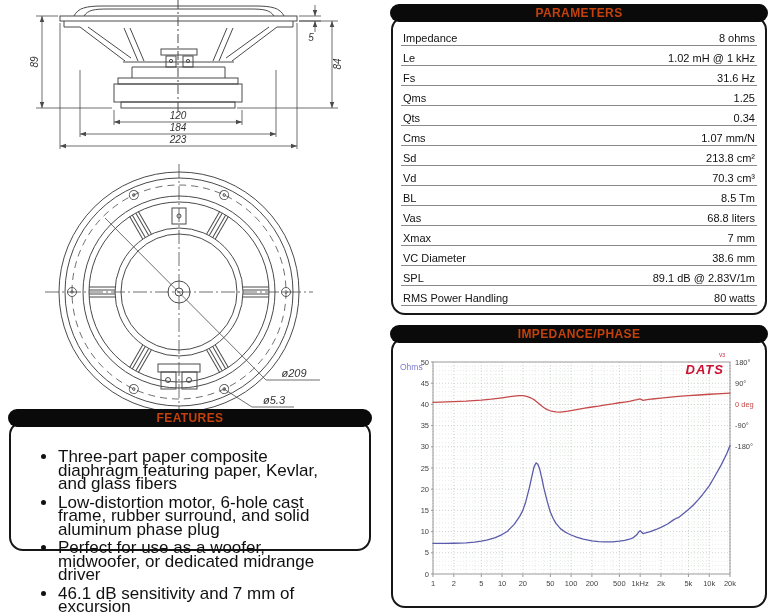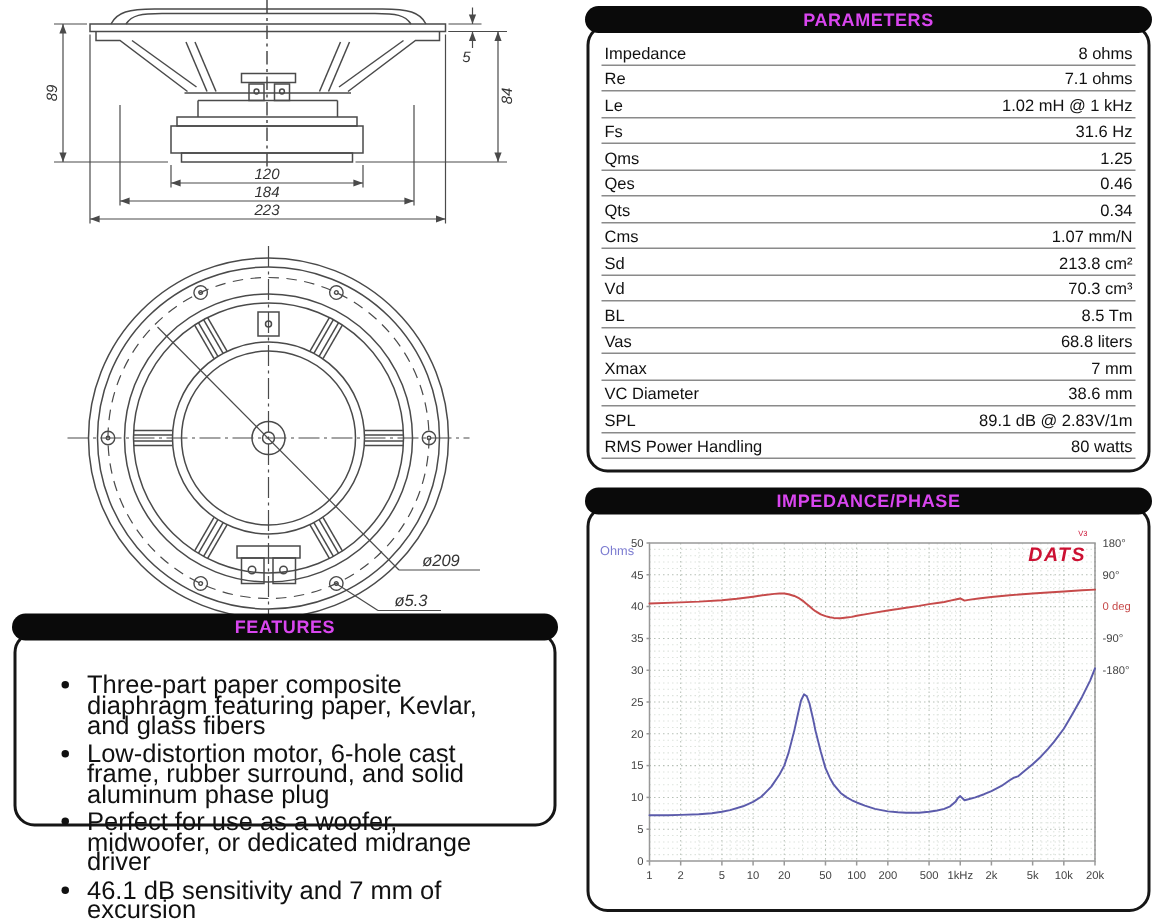--- a/index.html
+++ b/index.html
@@ -3,21 +3,21 @@
 <meta charset="utf-8">
 <style>
   html,body{margin:0;padding:0;}
   body{
     width:772px;height:614px;position:relative;background:#ffffff;
     font-family:"Liberation Sans", sans-serif;color:#111;overflow:hidden;
   }
   .panel{position:absolute;}
   .panel-header{
     position:absolute;top:0;left:0;right:0;height:18px;z-index:2;
-    background:#0a0a0a;border-radius:9px;color:#d946ef;
+    background:#0a0a0a;border-radius:9px;color:#c2410c;
     font-weight:bold;font-size:12px;letter-spacing:.4px;
     display:flex;align-items:center;justify-content:center;
   }
   .panel-body{
     position:absolute;top:12px;left:1px;right:1px;bottom:0;z-index:1;
     background:#fff;border:2px solid #161616;border-radius:14px;
   }
   
   .param-rows{
     position:absolute;top:8px;left:8px;right:8px;bottom:7px;
@@ -229,38 +229,30 @@
   <div class="panel-header">
     <span>PARAMETERS</span>
   </div>
   <div class="panel-body">
     <div class="param-rows">
       <div class="param-row">
           <span class="param-label">Impedance</span>
           <span class="param-value">8 ohms</span>
         </div>
       <div class="param-row">
-          <span class="param-label">Re</span>
-          <span class="param-value">7.1 ohms</span>
-        </div>
-      <div class="param-row">
           <span class="param-label">Le</span>
           <span class="param-value">1.02 mH @ 1 kHz</span>
         </div>
       <div class="param-row">
           <span class="param-label">Fs</span>
           <span class="param-value">31.6 Hz</span>
         </div>
       <div class="param-row">
           <span class="param-label">Qms</span>
           <span class="param-value">1.25</span>
-        </div>
-      <div class="param-row">
-          <span class="param-label">Qes</span>
-          <span class="param-value">0.46</span>
         </div>
       <div class="param-row">
           <span class="param-label">Qts</span>
           <span class="param-value">0.34</span>
         </div>
       <div class="param-row">
           <span class="param-label">Cms</span>
           <span class="param-value">1.07 mm/N</span>
         </div>
       <div class="param-row">

